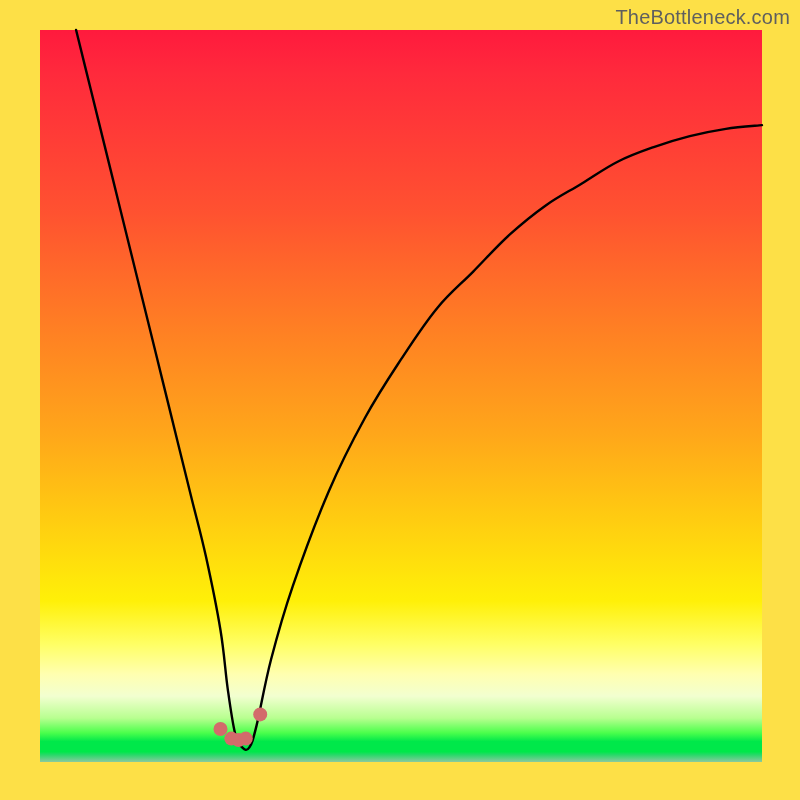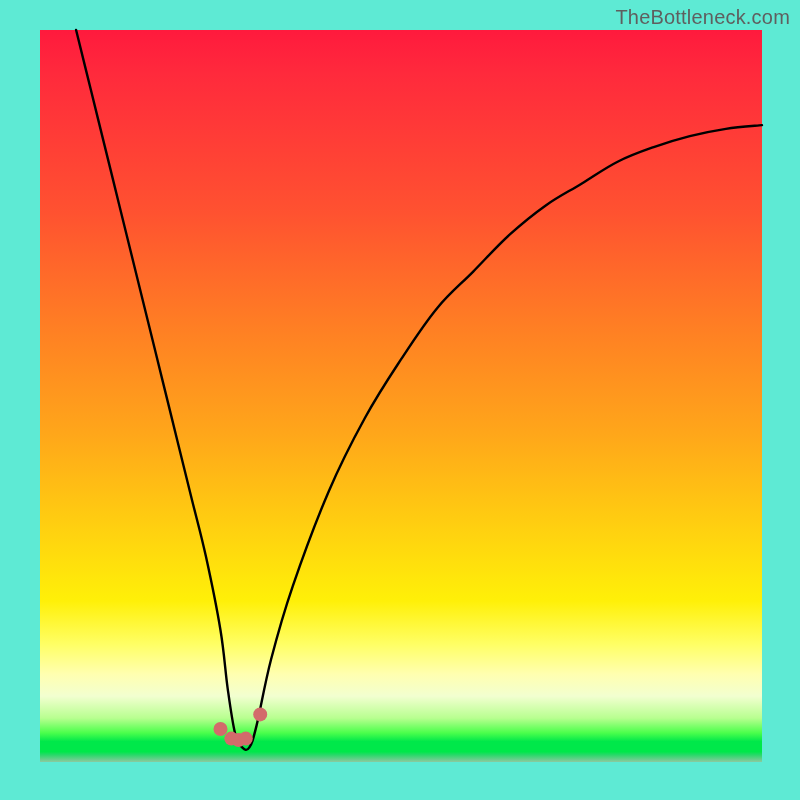--- a/index.html
+++ b/index.html
@@ -8,21 +8,21 @@
     width: 800px;
     height: 800px;
     overflow: hidden;
     background: #000;
     font-family: Arial, Helvetica, sans-serif;
   }
   .frame {
     position: relative;
     width: 800px;
     height: 800px;
-    background: #5eead4;
+    background: #fde047;
   }
   .plot-bg {
     position: absolute;
     left: 40px;
     top: 30px;
     width: 722px;
     height: 732px;
     
     background: linear-gradient(
       to bottom,

